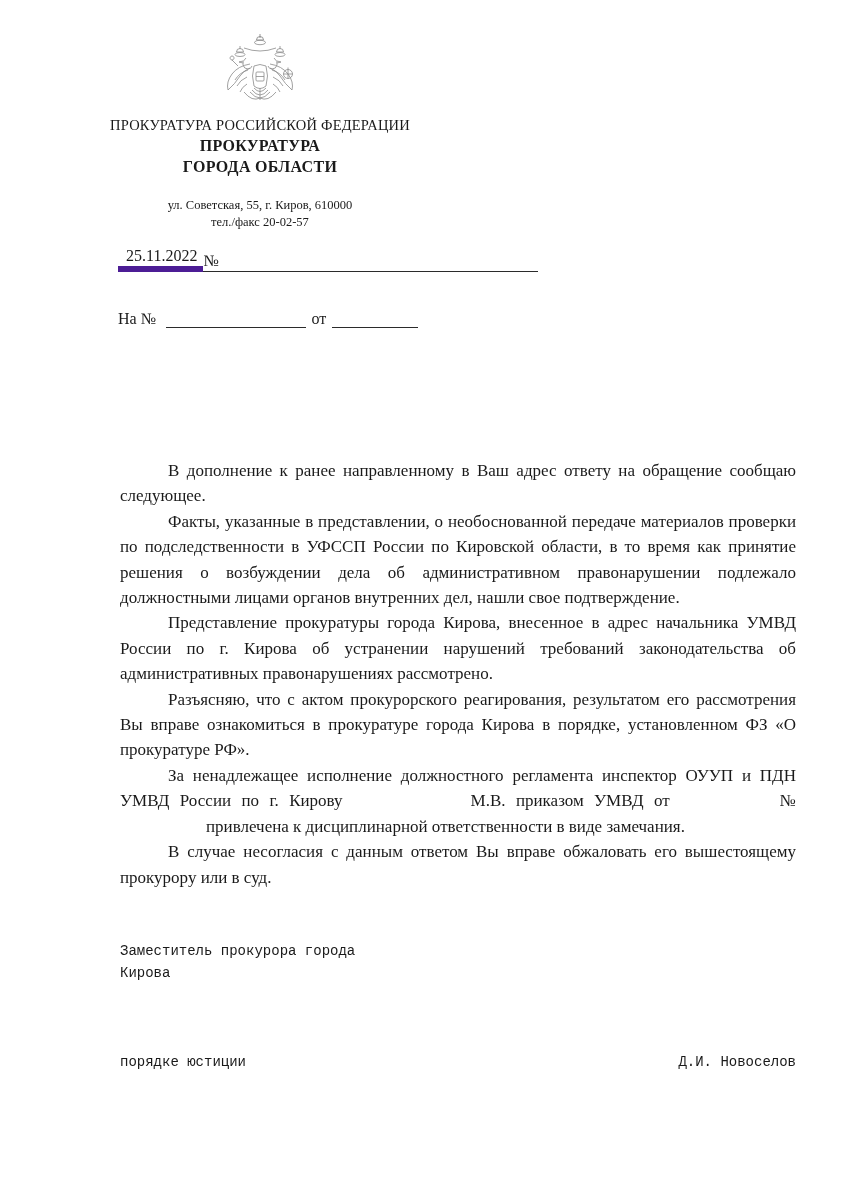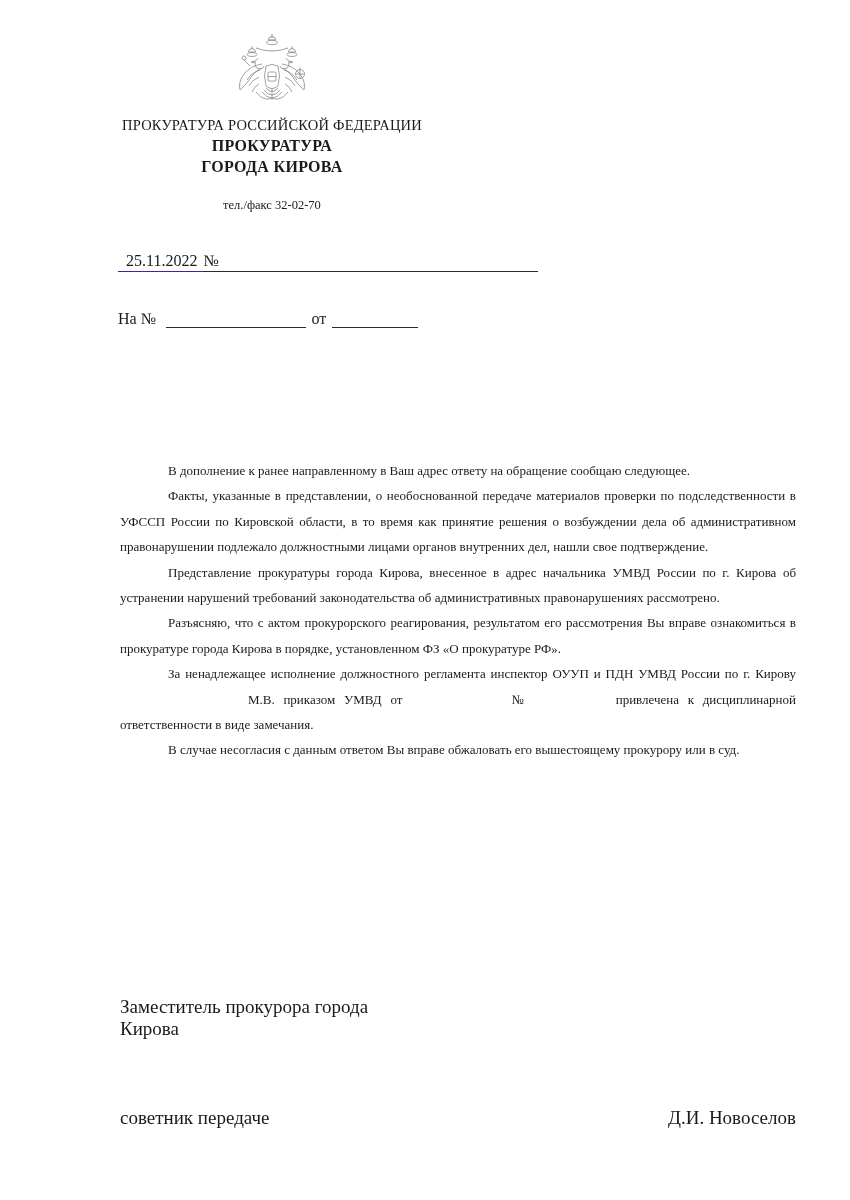--- a/index.html
+++ b/index.html
@@ -18,21 +18,21 @@
     height: 1200px;
     margin: 0 auto;
     background: #ffffff;
     overflow: hidden;
     box-sizing: border-box;
   }
 
   
   .letterhead {
     position: absolute;
-    left: 12px;
+    left: 0;
     top: 30px;
     width: 520px;
     text-align: center;
   }
   .emblem {
     display: block;
     margin: 0 auto 8px auto;
     width: 92px;
     height: 78px;
   }
@@ -61,21 +61,21 @@
     top: 248px;
     width: 420px;
     font-size: 16px;
   }
   .ref-date-row {
     display: flex;
     align-items: flex-end;
     height: 24px;
   }
   .ref-date-value {
-    border-bottom: 1px solid #4c1d95;
+    border-bottom: 6px solid #4c1d95;
     padding: 0 6px 1px 8px;
     white-space: nowrap;
   }
   .ref-no-label {
     border-bottom: 1px solid #2b2b2b;
     padding: 0 1px 1px 0;
   }
   .ref-rule {
     flex: 1 1 auto;
     border-bottom: 1px solid #2b2b2b;
@@ -107,41 +107,42 @@
     border-bottom: 1px solid #2b2b2b;
     height: 17px;
   }
 
   
   .body-text {
     position: absolute;
     left: 120px;
     top: 458px;
     width: 676px;
-    font-size: 13px;
+    font-size: 17px;
     line-height: 25.4px;
     text-align: justify;
     text-justify: inter-word;
   }
   .body-text p {
     margin: 0;
     text-indent: 48px;
   }
   .gap-sm { display: inline-block; width: 86px; }
   .gap-md { display: inline-block; width: 104px; }
   .gap-lg { display: inline-block; width: 128px; }
 
   
   .signature {
     position: absolute;
     left: 120px;
-    top: 996px;
+    top: 940px;
     width: 676px;
-    font-size: 19px;
+    font-size: 14px;
     line-height: 22px;
+    font-family: Liberation Mono, monospace;
   }
   .sig-role {
     white-space: pre-line;
   }
   .sig-row {
     display: flex;
     justify-content: space-between;
     align-items: baseline;
     margin-top: 31px;
   }
@@ -197,25 +198,26 @@
         <path d="M40 58 q6 7 12 0 M38 60 q8 10 16 0 M36 62 q10 12 20 0"></path>
         <path d="M46 58 l0 12"></path>
         <path d="M30 62 q8 10 16 6 M62 62 q-8 10 -16 6"></path>
       </g>
     </svg>
 
     <div class="org-line">ПРОКУРАТУРА РОССИЙСКОЙ ФЕДЕРАЦИИ</div>
 
     <div class="org-title">
       <div>ПРОКУРАТУРА</div>
-      <div>ГОРОДА КИРОВА</div>
+      <div>ГОРОДА ОБЛАСТИ</div>
     </div>
 
     <div class="address">
-      <div>тел./факс 32-02-70</div>
+      <div>ул. Советская, 55, г. Киров, 610000</div>
+      <div>тел./факс 20-02-57</div>
     </div>
   </div>
 
   <div class="ref-block">
     <div class="ref-date-row">
       <span class="ref-date-value">25.11.2022</span>
       <span class="ref-no-label">№</span>
       <span class="ref-rule"></span>
     </div>
 
@@ -237,18 +239,18 @@
     <p>
       <span>За ненадлежащее исполнение должностного регламента инспектор ОУУП и ПДН УМВД России по г. Кирову</span><span class="gap-lg"></span><span>М.В. приказом УМВД от</span><span class="gap-md"></span><span>№</span><span class="gap-sm"></span><span>привлечена к дисциплинарной ответственности в виде замечания.</span>
     </p>
     <p>В случае несогласия с данным ответом Вы вправе обжаловать его вышестоящему прокурору или в суд.</p>
   </div>
 
   <div class="signature">
     <div class="sig-role">Заместитель прокурора города
 Кирова</div>
     <div class="sig-row">
-      <span class="sig-rank">советник передаче</span>
+      <span class="sig-rank">порядке юстиции</span>
       <span class="sig-name">Д.И. Новоселов</span>
     </div>
   </div>
 
 </div>
 
 </body></html>

